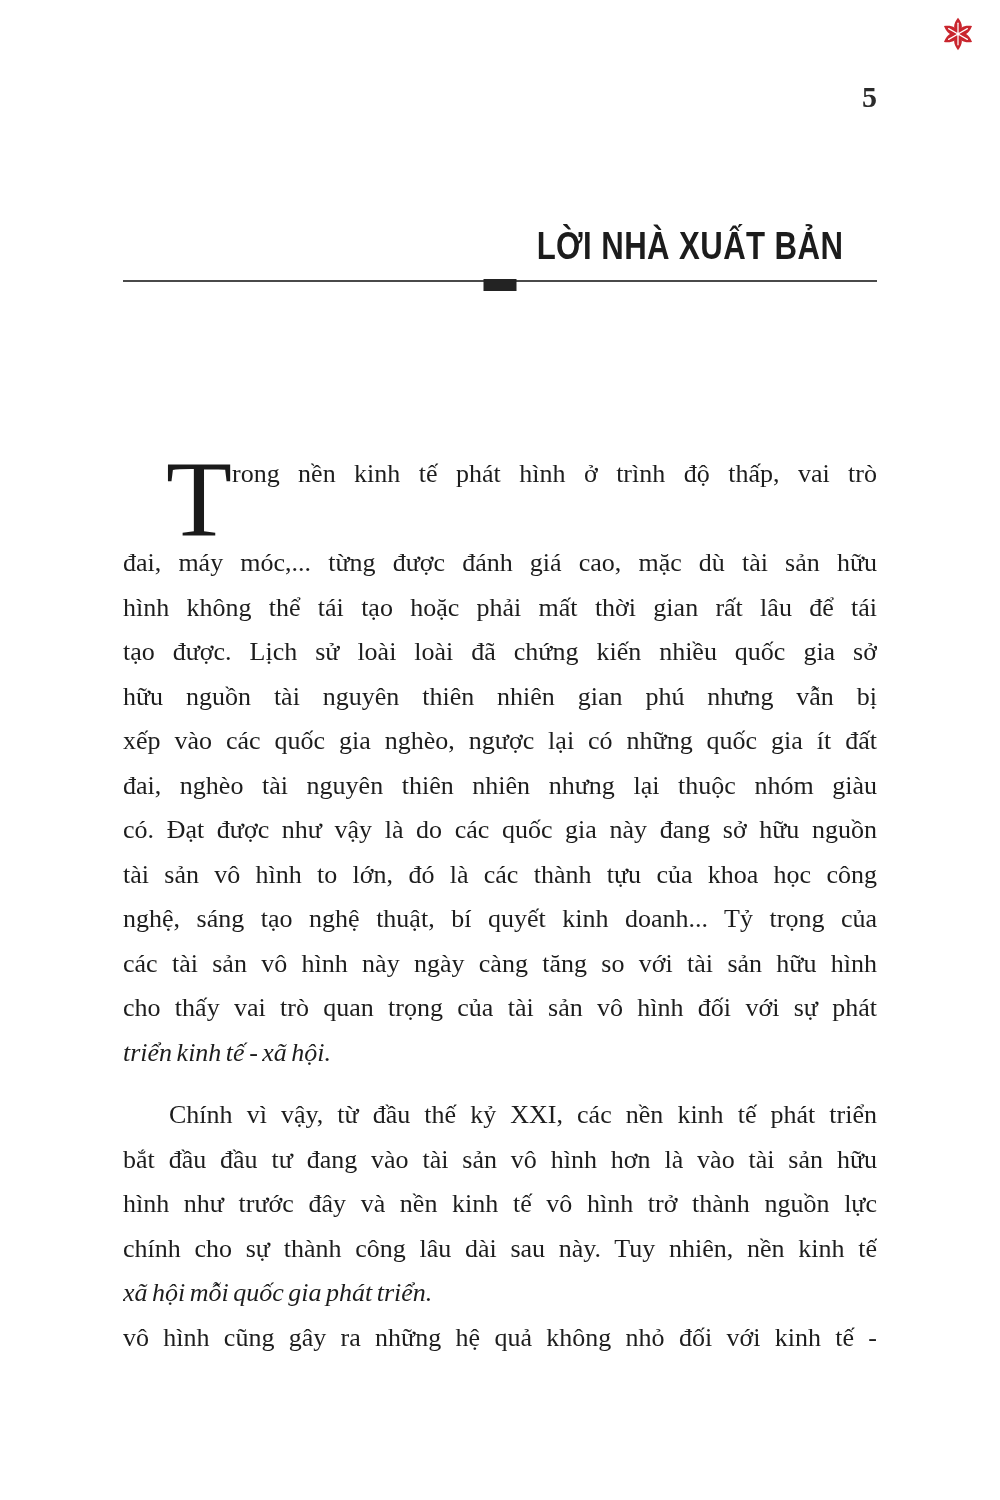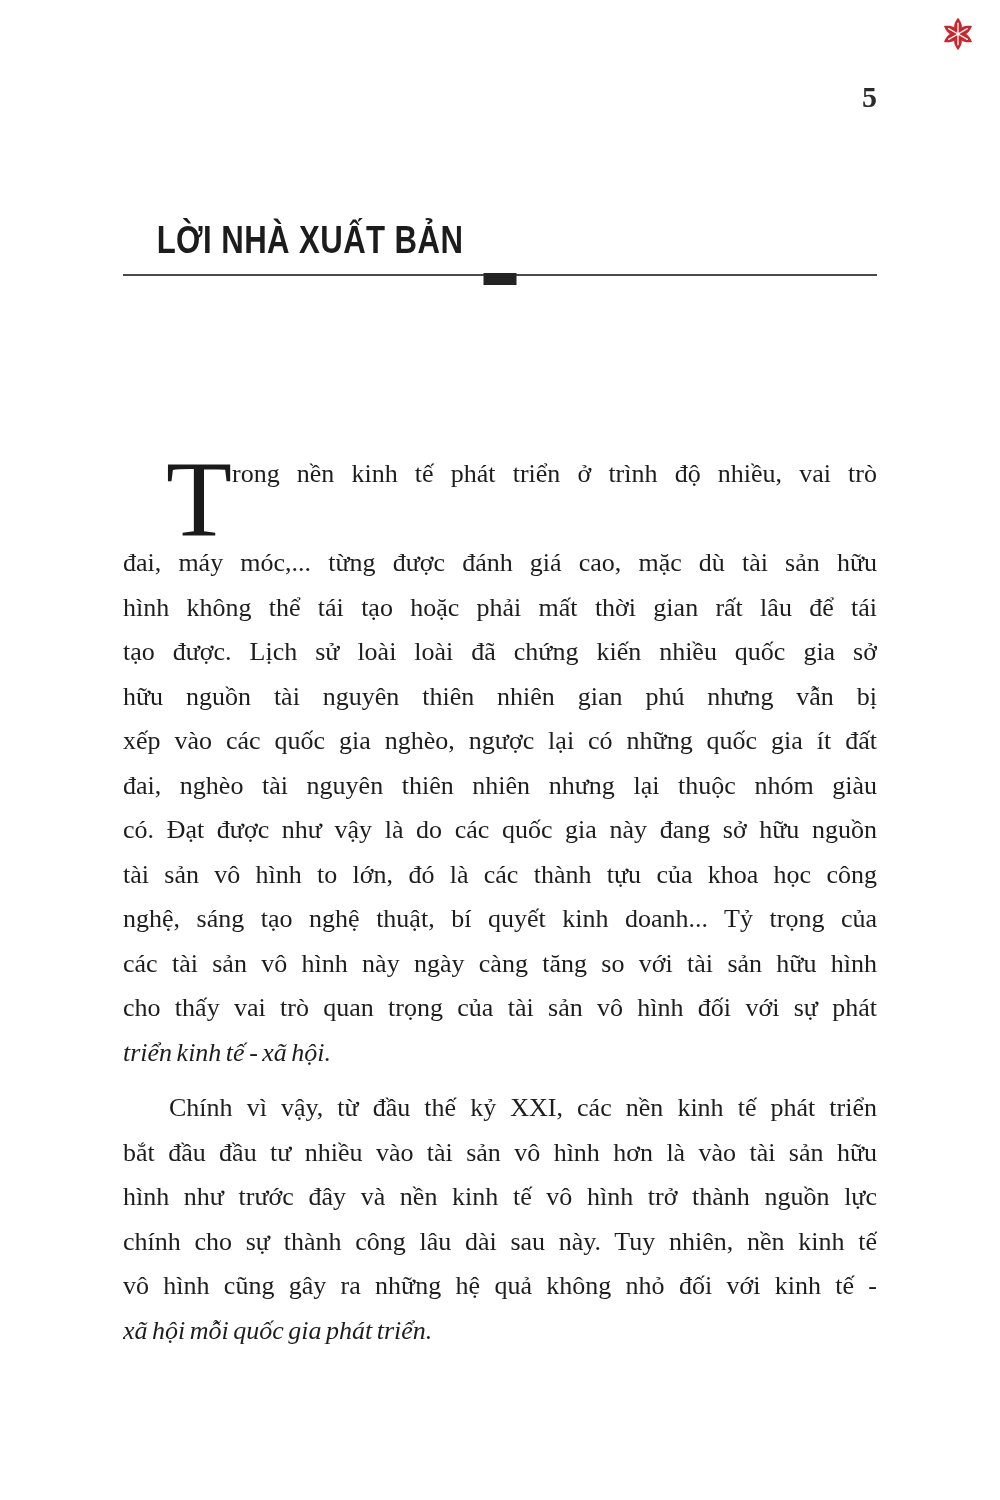--- a/index.html
+++ b/index.html
@@ -29,24 +29,24 @@
     right: 123px;
     font-family: "Liberation Serif", serif;
     font-size: 30px;
     font-weight: 600;
     color: #2b2b2b;
   }
 
   
   .header {
     position: absolute;
-    top: 220px;
+    top: 226px;
     left: 123px;
     width: 754px;
-    text-align: left;
+    text-align: right;
   }
   .title {
     display: inline-block;
     font-family: "Liberation Sans", sans-serif;
     font-weight: 700;
     font-size: 38px;
     line-height: 40px;
     letter-spacing: 0.5px;
     color: #1c1c1c;
     transform: scaleX(0.82);
@@ -110,21 +110,21 @@
     position: absolute;
     top: -7px;
     left: -2px;
     font-family: "Liberation Serif", serif;
     font-size: 108px;
     line-height: 108px;
     color: #1a1a1a;
   }
   .headlines { flex: 1; min-width: 0; }
 
-  .para2 { margin-top: 11px; }
+  .para2 { margin-top: 18px; }
   .para2 .indent { text-indent: 46px; }
 </style>
 </head>
 <body>
 
 <div class="page">
 
   <svg class="flower" viewBox="-20 -20 40 40" xmlns="http://www.w3.org/2000/svg">
     <g fill="#c9262e">
       <path d="M0,-18 C5.5,-11 6,-4.5 0,-1.2 C-6,-4.5 -5.5,-11 0,-18 Z"></path>
@@ -155,40 +155,40 @@
   </div>
 
   <div class="body-text">
 
     <div>
       <div class="p1head">
         <div class="dropcap">
           <span class="glyph">T</span>
         </div>
         <div class="headlines">
-          <div class="line">rong nền kinh tế phát triển ở trình độ nhiều, vai trò</div>
+          <div class="line">rong nền kinh tế phát hình ở trình độ thấp, vai trò</div>
         </div>
       </div>
       <div class="line">đai, máy móc,... từng được đánh giá cao, mặc dù tài sản hữu</div>
       <div class="line">hình không thể tái tạo hoặc phải mất thời gian rất lâu để tái</div>
       <div class="line">tạo được. Lịch sử loài loài đã chứng kiến nhiều quốc gia sở</div>
       <div class="line">hữu nguồn tài nguyên thiên nhiên gian phú nhưng vẫn bị</div>
       <div class="line">xếp vào các quốc gia nghèo, ngược lại có những quốc gia ít đất</div>
       <div class="line">đai, nghèo tài nguyên thiên nhiên nhưng lại thuộc nhóm giàu</div>
       <div class="line">có. Đạt được như vậy là do các quốc gia này đang sở hữu nguồn</div>
       <div class="line">tài sản vô hình to lớn, đó là các thành tựu của khoa học công</div>
       <div class="line">nghệ, sáng tạo nghệ thuật, bí quyết kinh doanh... Tỷ trọng của</div>
       <div class="line">các tài sản vô hình này ngày càng tăng so với tài sản hữu hình</div>
       <div class="line">cho thấy vai trò quan trọng của tài sản vô hình đối với sự phát</div>
       <div class="line last">triển kinh tế - xã hội.</div>
     </div>
 
     <div class="para2">
       <div class="line indent">Chính vì vậy, từ đầu thế kỷ XXI, các nền kinh tế phát triển</div>
-      <div class="line">bắt đầu đầu tư nhiều vào tài sản vô hình hơn là vào tài sản hữu</div>
+      <div class="line">bắt đầu đầu tư đang vào tài sản vô hình hơn là vào tài sản hữu</div>
       <div class="line">hình như trước đây và nền kinh tế vô hình trở thành nguồn lực</div>
       <div class="line">chính cho sự thành công lâu dài sau này. Tuy nhiên, nền kinh tế</div>
+      <div class="line last">xã hội mỗi quốc gia phát triển.</div>
       <div class="line">vô hình cũng gây ra những hệ quả không nhỏ đối với kinh tế -</div>
-      <div class="line last">xã hội mỗi quốc gia phát triển.</div>
     </div>
 
   </div>
 </div>
 
 </body></html>

